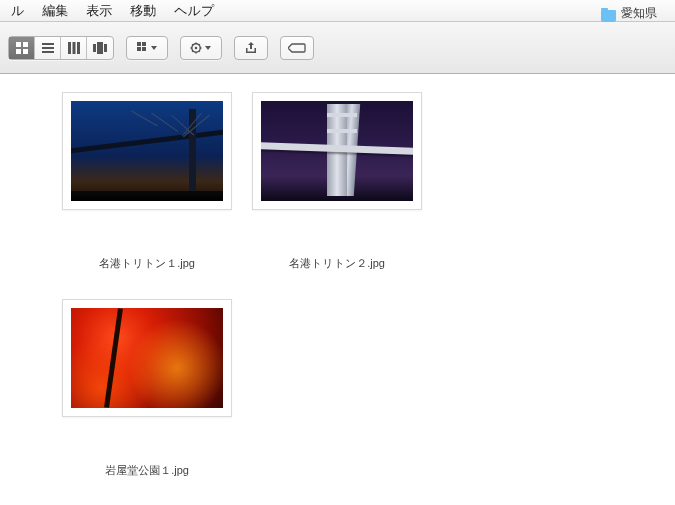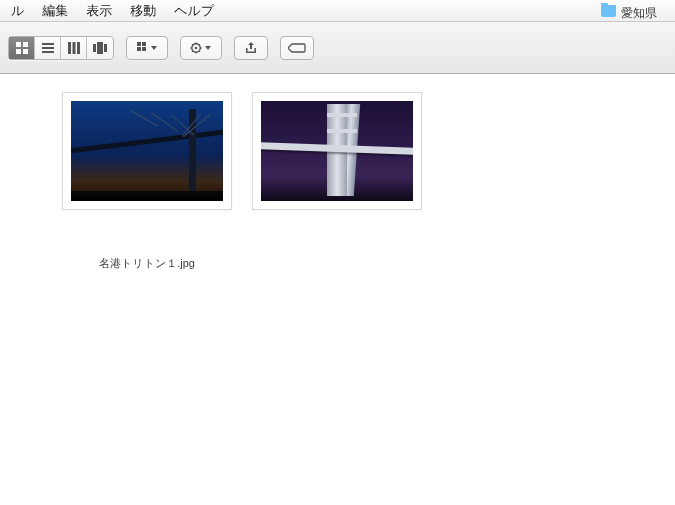--- a/index.html
+++ b/index.html
@@ -29,21 +29,21 @@
   display: flex;
   align-items: center;
   padding: 0 8px;
   position: relative;
 }
 .titlebox {
   position: absolute;
   right: 18px;
   top: -17px;
   display: flex;
-  align-items: flex-start;
+  align-items: flex-end;
   font-size: 12px;
   color: #3a3a3a;
 }
 .titlebox .foldericon {
   width: 15px; height: 12px;
   background: #6cc0f5;
   border-radius: 1px 1px 2px 2px;
   position: relative;
   margin-right: 5px;
 }
@@ -257,20 +257,29 @@
       <div class="thumbwrap">
         <div class="thumb">
           <div class="bridge2-sky"></div>
           <div class="bridge2-tower2"></div>
           <div class="bridge2-tower"></div>
           <div class="bridge2-brace" style="top:12px;"></div>
           <div class="bridge2-brace" style="top:28px;"></div>
           <div class="bridge2-deck"></div>
         </div>
       </div>
+      <div class="caption">名港トリトン２.jpg</div>
     </div>
   </div>
 
   <div class="row">
+    <div class="tile">
+      <div class="thumbwrap">
+        <div class="thumb aut1">
+          <div class="aut1-branch"></div>
+        </div>
+      </div>
+      <div class="caption">岩屋堂公園１.jpg</div>
+    </div>
 
 
   </div>
 </div>
 
 </body></html>

